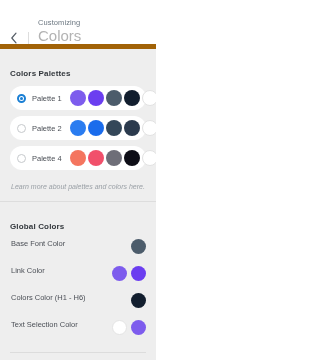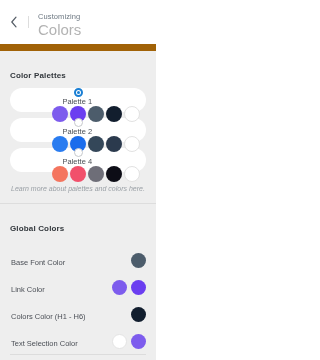--- a/index.html
+++ b/index.html
@@ -18,24 +18,24 @@
     position: relative;
     width: 156px;
     height: 360px;
     background: #eeeeee;
     overflow: hidden;
   }
 
   
   .cz-header {
     display: flex;
-    align-items: center;
+    align-items: flex-end;
     height: 44px;
     background: #ffffff;
-    border-bottom: 7px solid #a16207;
+    border-bottom: 5px solid #a16207;
   }
   .cz-back {
     width: 28px;
     flex: 0 0 28px;
     display: flex;
     align-items: center;
     justify-content: center;
     border-right: 1px solid #dddddd;
     color: #555d66;
   }
@@ -90,21 +90,20 @@
   
   .palette-card {
     display: flex;
     align-items: center;
     background: #ffffff;
     border-radius: 13px;
     height: 24px;
     padding: 0 6px 0 7px;
     margin-bottom: 6px;
     box-sizing: border-box;
-    flex-direction: column;
   }
   .palette-card.is-unselected { background: #ffffff; }
 
   .radio {
     width: 9px;
     height: 9px;
     border-radius: 50%;
     border: 1px solid #c6c9cc;
     background: #ffffff;
     box-sizing: border-box;
@@ -155,21 +154,21 @@
     font-size: 7px;
     font-style: italic;
     color: #9aa0a6;
     line-height: 11px;
     padding: 5px 0 0 1px;
   }
 
   
   .color-row {
     display: flex;
-    align-items: flex-end;
+    align-items: flex-start;
     min-height: 27px;
     padding: 0 0 0 1px;
   }
   .color-row-label {
     font-size: 7.5px;
     color: #4b4f56;
     line-height: 10px;
     flex: 1 1 auto;
     padding-right: 4px;
   }
@@ -209,21 +208,21 @@
     </div>
     <div class="cz-titles">
       <div class="cz-eyebrow">Customizing</div>
       <div class="cz-title">Colors</div>
     </div>
   </div>
 
   <div class="section-gap"></div>
 
   <div class="section">
-    <div class="section-head">Color Palettes</div>
+    <div class="section-head">Colors Palettes</div>
 
     <div class="palette-card">
       <span class="radio checked"></span>
       <span class="palette-label">Palette 1</span>
       <span class="swatch-row">
         <span class="swatch" style="background:#7d5ced"></span>
         <span class="swatch" style="background:#6b3ef0"></span>
         <span class="swatch" style="background:#4c5c6b"></span>
         <span class="swatch" style="background:#121e2e"></span>
         <span class="swatch is-white" style="background:#ffffff"></span>

